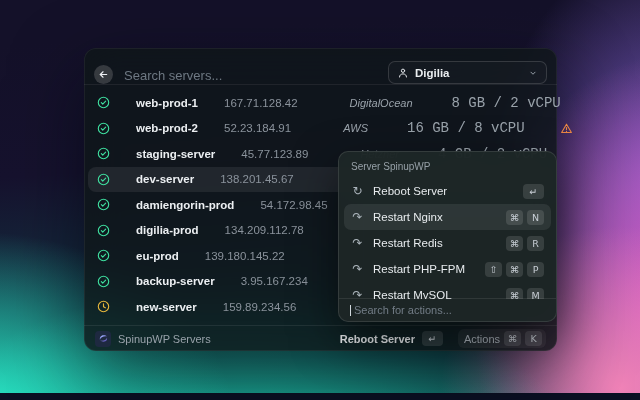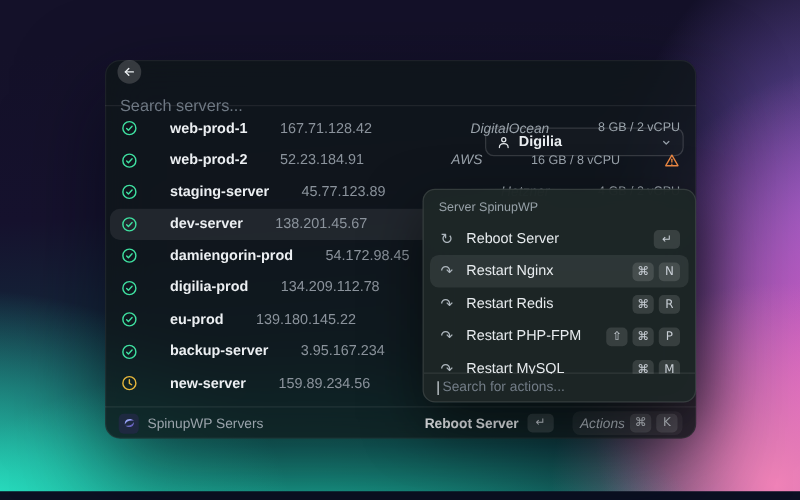--- a/index.html
+++ b/index.html
@@ -21,23 +21,22 @@
   .bg::after{content:"";position:absolute;left:0;right:0;bottom:0;height:7px;background:#0b1023;}
 
   
   .panel{
     position:absolute;left:84px;top:48px;width:473px;height:303px;
     border-radius:12px;background:rgba(15,22,24,0.82);
     box-shadow:0 26px 70px rgba(4,8,16,.55), inset 0 0 0 1px rgba(255,255,255,.06);
     backdrop-filter:blur(18px) saturate(1.1);
   }
   .hdr{
-    height:36px;display:flex;align-items:flex-start;gap:9px;padding:0 10px;
+    height:36px;display:flex;align-items:flex-end;gap:9px;padding:0 10px;
     border-bottom:1px solid rgba(255,255,255,.07);
-    flex-direction:column;
   }
   .back{
     width:19px;height:19px;border-radius:50%;border:none;flex:0 0 auto;
     background:rgba(255,255,255,.16);display:flex;align-items:center;justify-content:center;
     cursor:pointer;padding:0;
   }
   .search{
     flex:1;background:transparent;border:none;outline:none;
     font:13px "Liberation Sans","DejaVu Sans",sans-serif;color:#e8ecef;min-width:0;
   }
@@ -56,40 +55,40 @@
   .row{
     height:25.5px;display:flex;align-items:center;gap:26px;
     padding:0 9px;border-radius:8px;cursor:pointer;
   }
   .row.sel{background:rgba(255,255,255,.075);}
   .sticon{width:13px;height:13px;flex:0 0 auto;display:flex;}
   .nm{font-size:11.5px;font-weight:700;color:#eceff2;white-space:nowrap;}
   .ip{font-size:11.5px;color:#8b939c;white-space:nowrap;}
   .flexsp{flex:1;}
   .prov{font-size:11px;color:#9aa3ab;white-space:nowrap;font-style:italic;}
-  .specs{font-size:10px;color:#9aa3ab;white-space:nowrap;margin-left:13px;}
+  .specs{font-size:14px;color:#9aa3ab;white-space:nowrap;margin-left:13px;font-family:Liberation Mono, monospace;}
   .warn{width:13px;height:13px;margin-left:9px;flex:0 0 auto;display:flex;}
 
   
   .footer{
     position:absolute;left:0;right:0;bottom:0;height:25px;
     border-top:1px solid rgba(255,255,255,.08);
     display:flex;align-items:center;gap:7px;padding:0 11px;
   }
   .logo{
     width:16px;height:16px;border-radius:4px;background:#1e2940;flex:0 0 auto;
     display:flex;align-items:center;justify-content:center;
   }
   .fname{font-size:11px;color:#99a2aa;}
   .freboot{font-size:11px;font-weight:700;color:#eaedf0;cursor:pointer;}
   .agroup{
     margin-left:8px;display:flex;align-items:center;gap:4px;
     background:rgba(255,255,255,.06);border-radius:6px;padding:2px 4px 2px 6px;cursor:pointer;
   }
-  .agroup>span:first-child{font-size:11px;color:#aab2ba;font-style:italic;}
+  .agroup>span:first-child{font-size:11px;color:#aab2ba;}
 
   .kbd{
     min-width:11px;height:15px;padding:0 3px;border-radius:4px;
     background:rgba(255,255,255,.12);color:#c7cdd4;font-size:9.5px;
     display:inline-flex;align-items:center;justify-content:center;
     font-family:"DejaVu Sans",sans-serif;
   }
   .kbd.wide{min-width:15px;}
 
   

